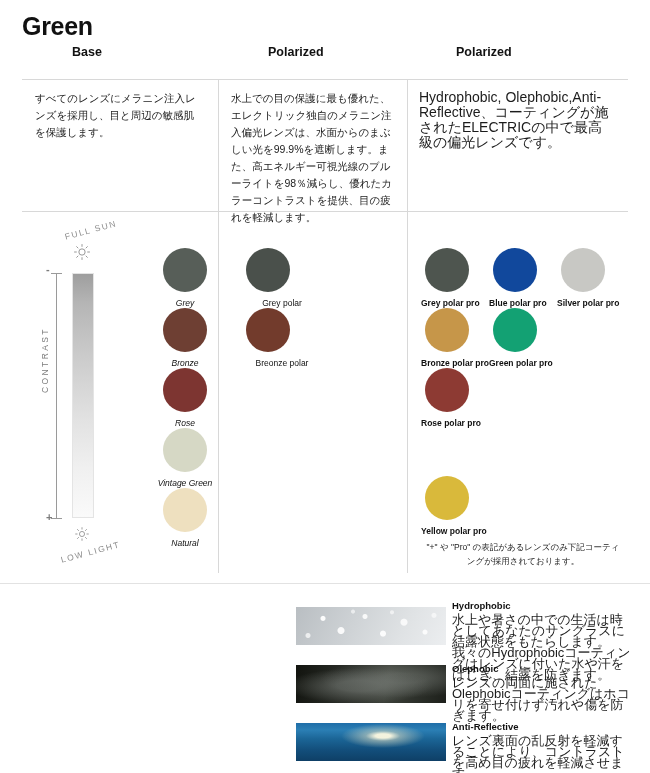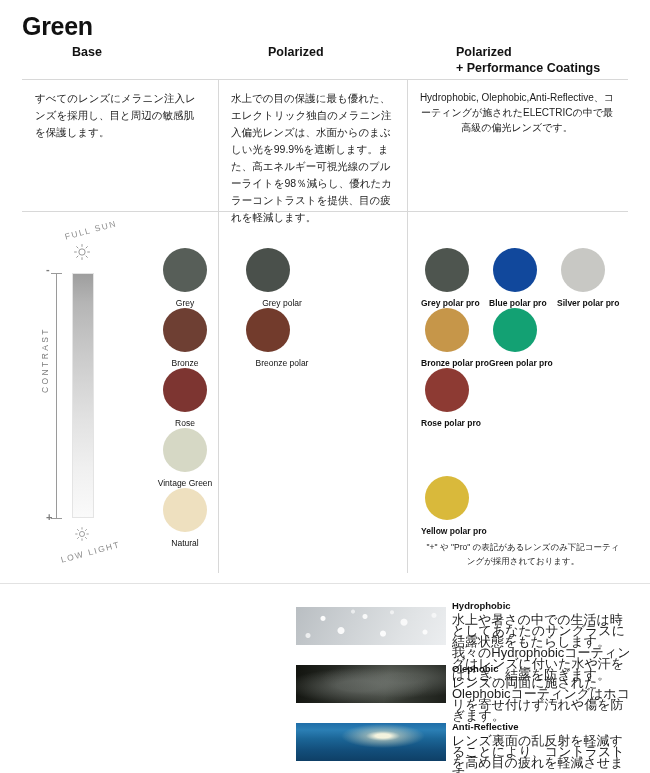--- a/index.html
+++ b/index.html
@@ -64,21 +64,21 @@
 
   
   .desc {
     position: absolute;
     font-size: 10.5px;
     line-height: 17px;
     color: #1c1c1c;
   }
   #d1 { left: 35px;  top: 90px; width: 168px; }
   #d2 { left: 231px; top: 90px; width: 165px; }
-  #d3 { left: 419px; top: 90px; width: 196px; font-size: 10px; line-height: 15px; text-align: center; }
+  #d3 { left: 419px; top: 90px; width: 196px; font-size: 14px; line-height: 15px; }
 
   
   .gauge {
     position: absolute;
     left: 30px;
     top: 225px;
     width: 110px;
     height: 340px;
   }
   .gauge-bar {
@@ -181,21 +181,21 @@
     font-size: 8.5px;
     color: #111;
     white-space: nowrap;
     text-align: center;
   }
 
   
   #sw-base { left: 151px; top: 248px; }
   #sw-base .swatch { width: 68px; left: 0; }
   #sw-base .swatch .dot { margin-left: 12px; }
-  #sw-base .swatch .lbl { width: 68px; }
+  #sw-base .swatch .lbl { width: 68px; font-style: italic; }
 
   
   #sw-pol { left: 238px; top: 248px; }
   #sw-pol .swatch { width: 88px; left: 0; }
   #sw-pol .swatch .dot { margin-left: 8px; }
   #sw-pol .swatch .lbl { width: 88px; text-align: center; }
 
   
   #sw-perf { left: 421px; top: 248px; }
   #sw-perf .swatch { width: 70px; }
@@ -267,21 +267,20 @@
 <body>
 
 <div class="page">
 
   <div class="page-title">Green</div>
 
   <div class="col-head" id="ch1">Base</div>
   <div class="col-head" id="ch2">Polarized</div>
   <div class="col-head" id="ch3">
     <div>Polarized</div>
-    <div>+ Performance Coatings</div>
   </div>
 
   <div class="hr" id="hr-top"></div>
   <div class="hr" id="hr-mid"></div>
   <div class="vr" id="vr1"></div>
   <div class="vr" id="vr2"></div>
 
   <div class="desc" id="d1">すべてのレンズにメラニン注入レンズを採用し、目と周辺の敏感肌を保護します。</div>
   <div class="desc" id="d2">水上での目の保護に最も優れた、エレクトリック独自のメラニン注入偏光レンズは、水面からのまぶしい光を99.9%を遮断します。また、高エネルギー可視光線のブルーライトを98％減らし、優れたカラーコントラストを提供、目の疲れを軽減します。</div>
   <div class="desc" id="d3">Hydrophobic, Olephobic,Anti-Reflective、コーティングが施されたELECTRICの中で最高級の偏光レンズです。</div>

